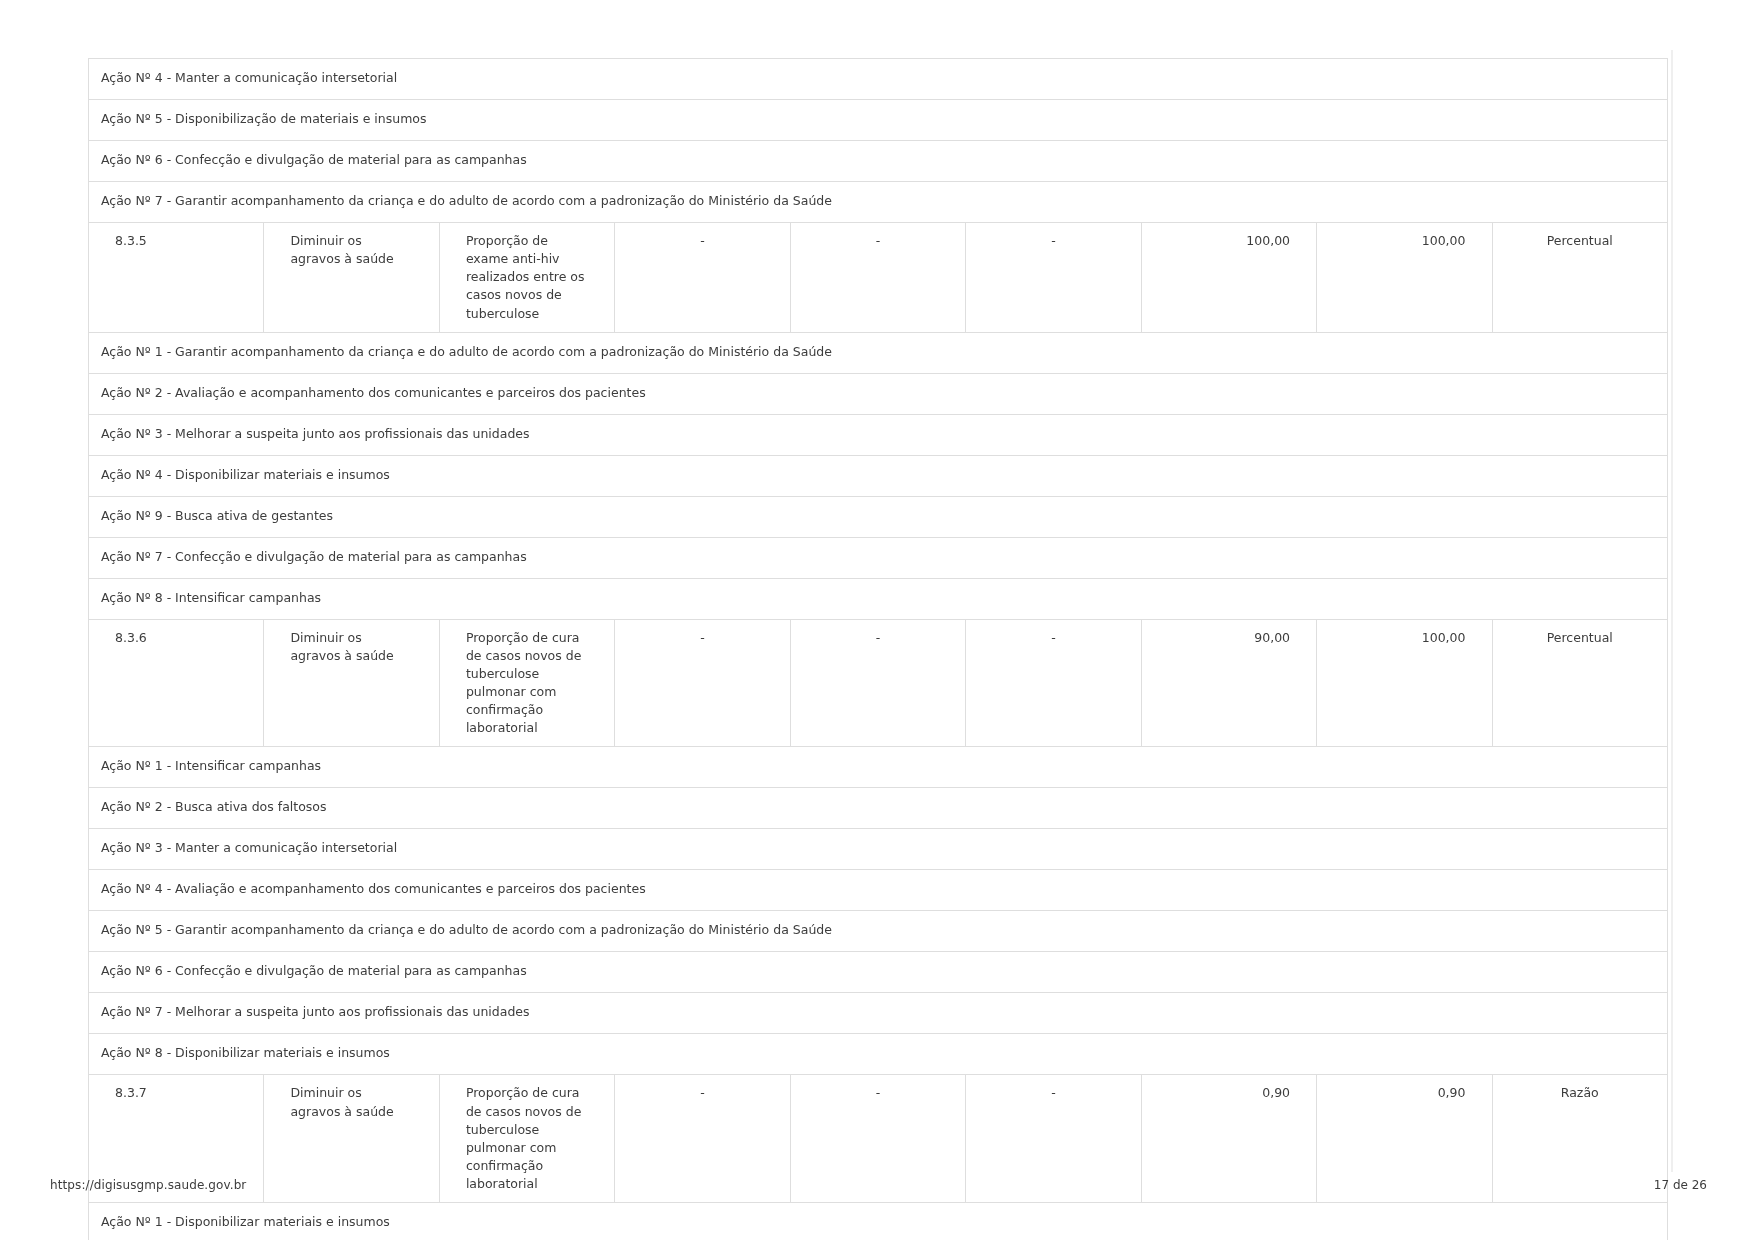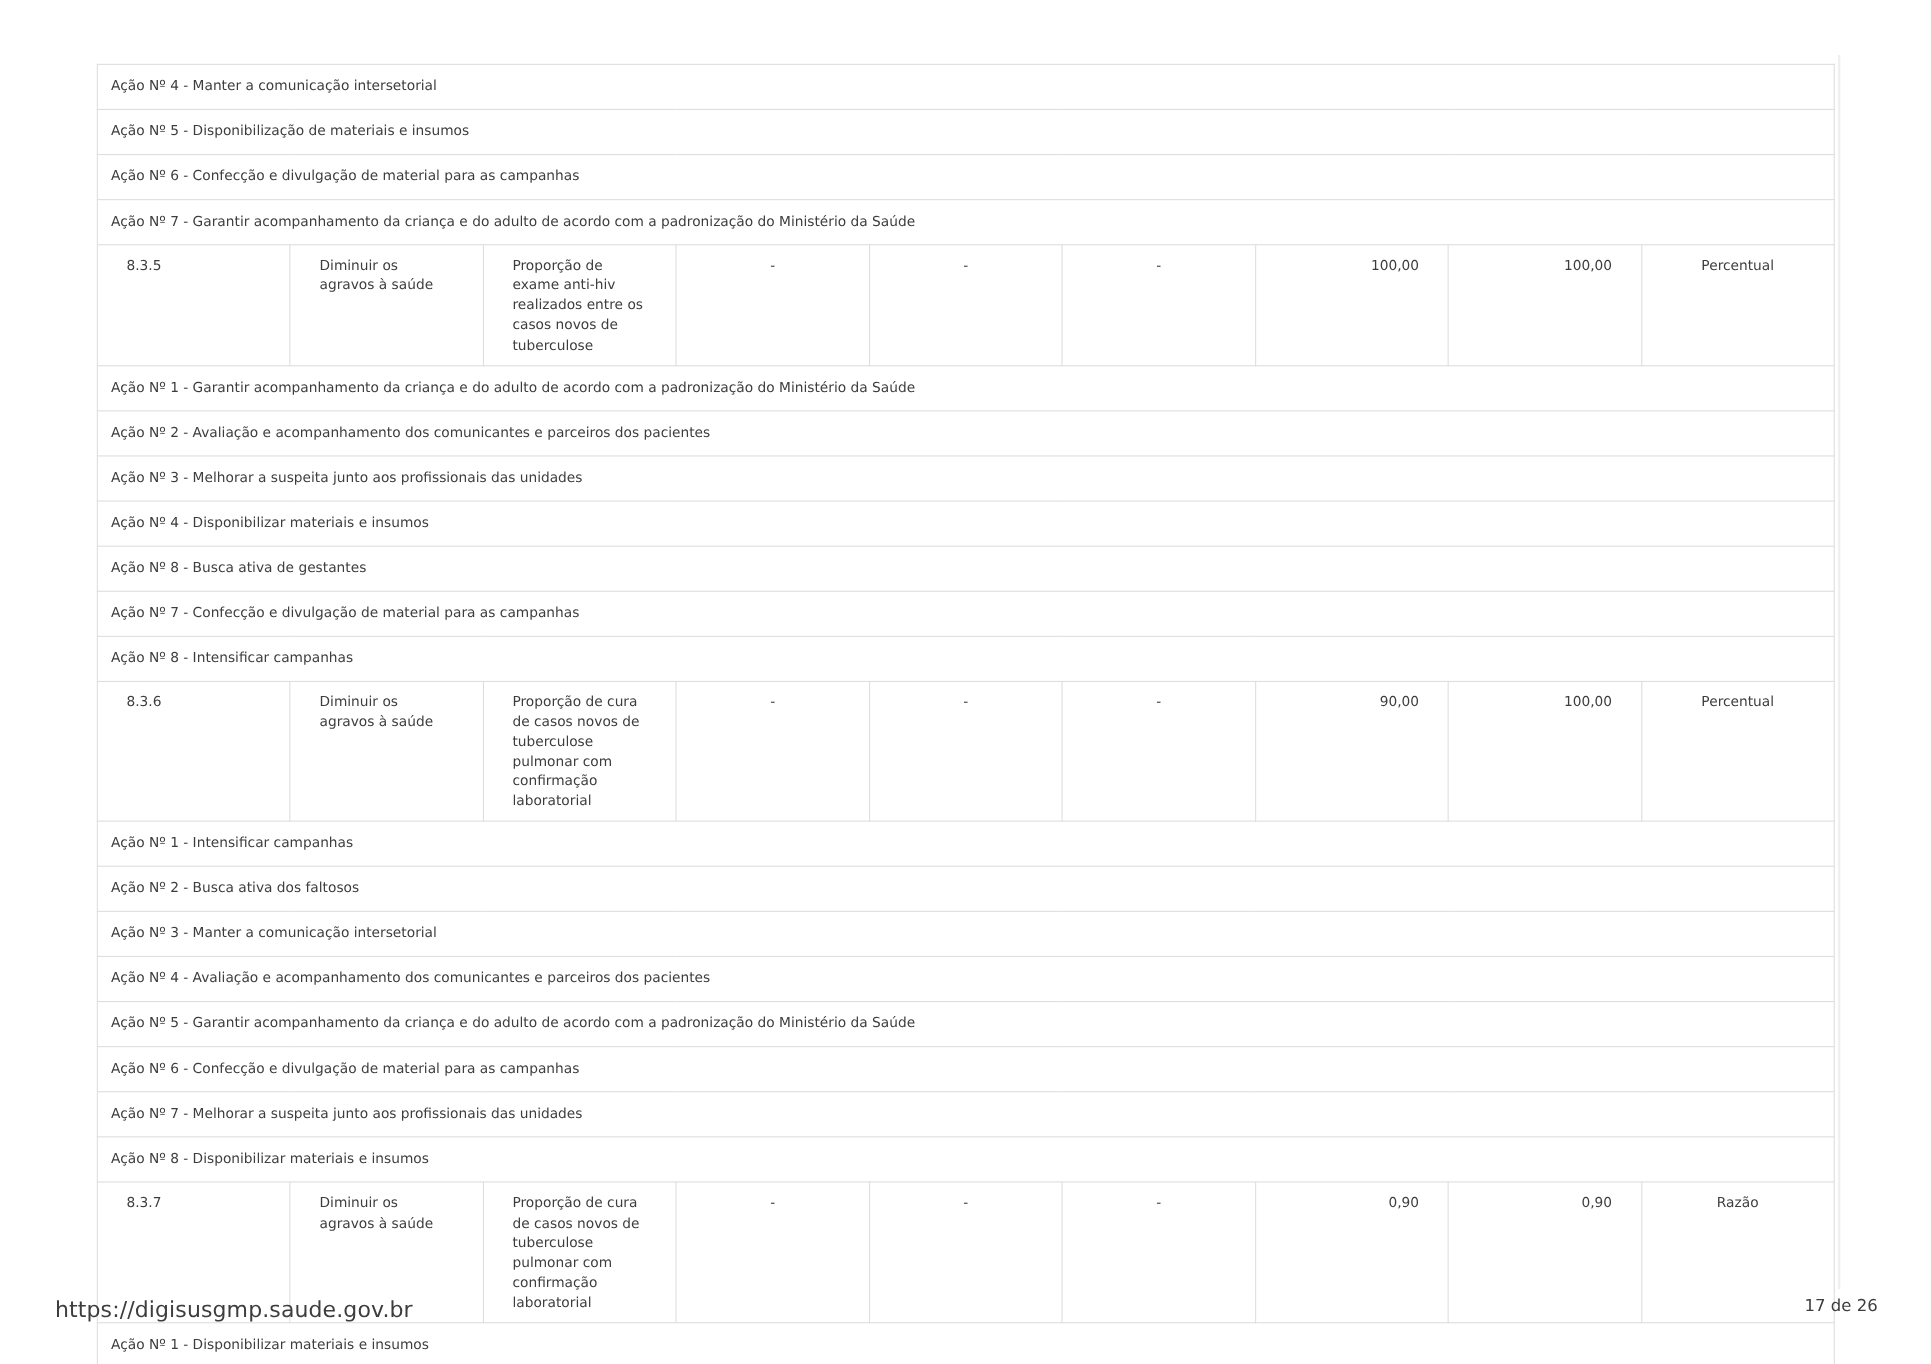--- a/index.html
+++ b/index.html
@@ -62,29 +62,29 @@
     position: absolute;
     left: 0;
     top: 1178px;
     width: 1755px;
     height: 40px;
   }
   .footer-url {
     position: absolute;
     left: 50px;
     top: 0;
-    font-size: 20px;
+    font-size: 12px;
     color: #3d3d3d;
     letter-spacing: 0.1px;
   }
   .footer-page {
     position: absolute;
     right: 48px;
     top: 0;
-    font-size: 15px;
+    font-size: 12px;
     color: #3d3d3d;
   }
   .page-edge {
     position: absolute;
     left: 88px;
     top: 50px;
     width: 1583px;
     height: 1122px;
     border-right: 2px solid #efefef;
     border-bottom: 0;
@@ -128,21 +128,21 @@
           <tr class="action-row">
             <td colspan="9">Ação Nº 2 - Avaliação e acompanhamento dos comunicantes e parceiros dos pacientes</td>
           </tr>
           <tr class="action-row">
             <td colspan="9">Ação Nº 3 - Melhorar a suspeita junto aos profissionais das unidades</td>
           </tr>
           <tr class="action-row">
             <td colspan="9">Ação Nº 4 - Disponibilizar materiais e insumos</td>
           </tr>
           <tr class="action-row">
-            <td colspan="9">Ação Nº 8 - Busca ativa de gestantes</td>
+            <td colspan="9">Ação Nº 9 - Busca ativa de gestantes</td>
           </tr>
           <tr class="action-row">
             <td colspan="9">Ação Nº 7 - Confecção e divulgação de material para as campanhas</td>
           </tr>
           <tr class="action-row">
             <td colspan="9">Ação Nº 8 - Intensificar campanhas</td>
           </tr>
           <tr class="indicator-row">
             <td class="col-code">8.3.6</td>
             <td class="col-dir">Diminuir os agravos à saúde</td>

